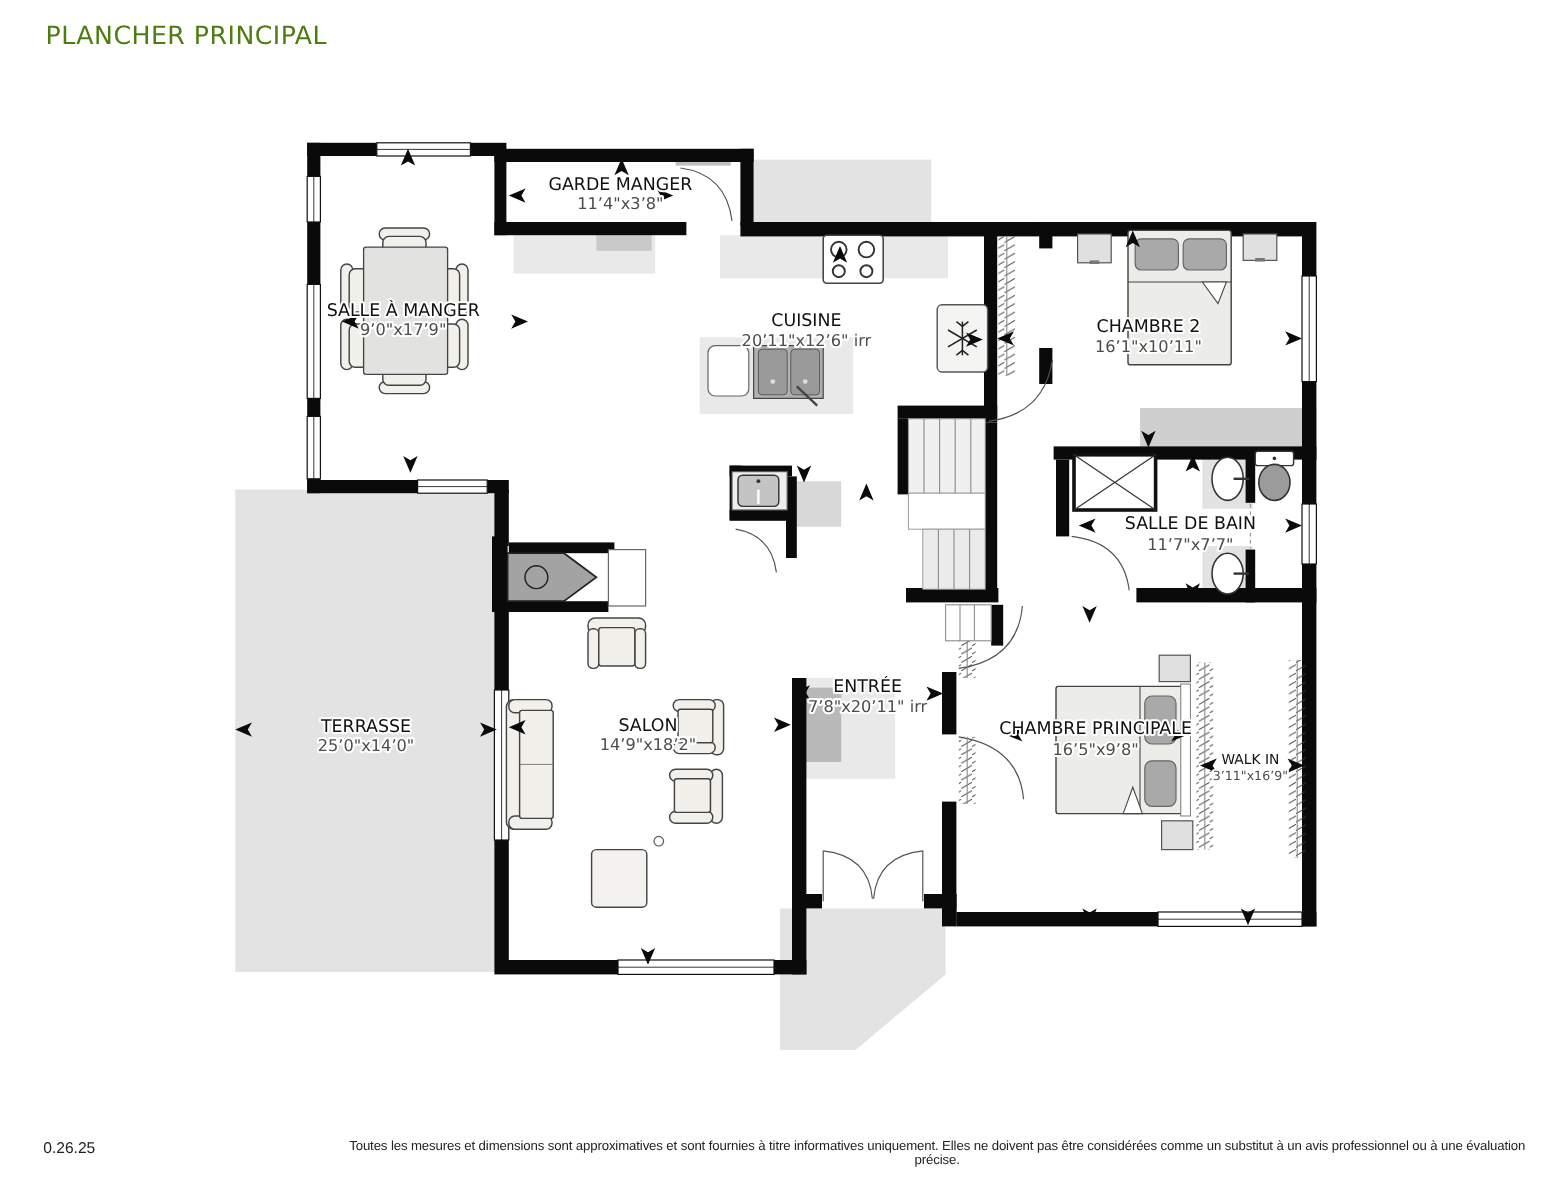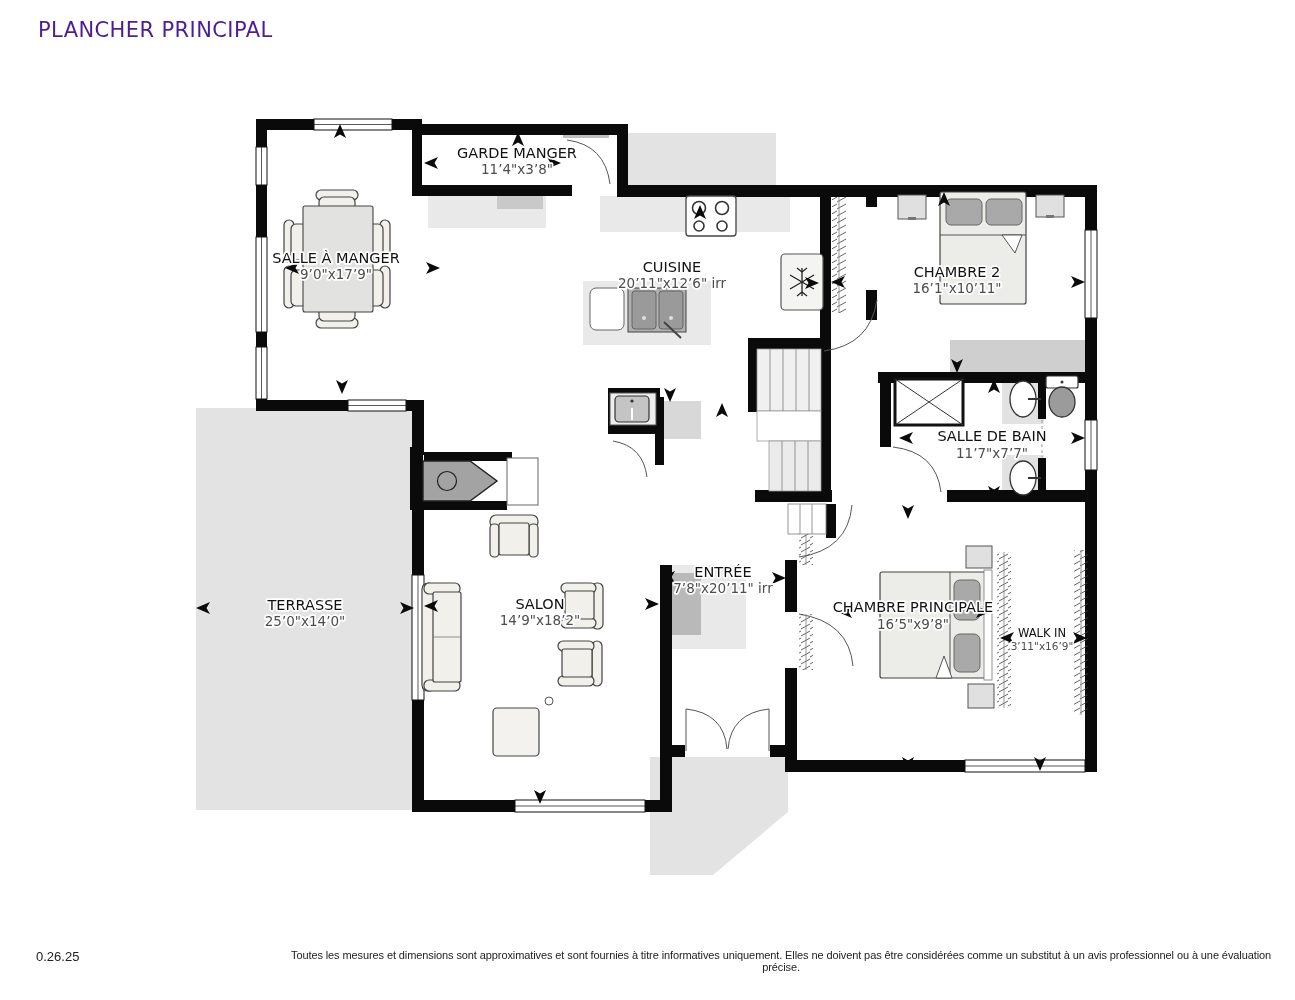--- a/index.html
+++ b/index.html
@@ -1,17 +1,17 @@
 <!DOCTYPE html>
 <html><head>
 <meta charset="utf-8">
 <style>
   html,body{margin:0;padding:0;background:#fff;}
   body{width:1295px;height:1000px;position:relative;font-family:"DejaVu Sans",sans-serif;overflow:hidden;}
-  .title{position:absolute;left:38px;top:18px;font-size:21px;color:#4c1d95;letter-spacing:.4px;}
+  .title{position:absolute;left:38px;top:18px;font-size:21px;color:#4d7c0f;letter-spacing:.4px;}
   .footer-version{position:absolute;left:36px;top:949px;font-size:13px;color:#222;font-family:"Liberation Sans",sans-serif;}
   .footer-disclaimer{position:absolute;left:275px;right:8px;top:949px;font-size:11px;color:#222;text-align:center;font-family:"Liberation Sans",sans-serif;letter-spacing:-0.1px;}
   svg{position:absolute;left:0;top:0;}
   svg text{font-family:"DejaVu Sans",sans-serif;}
   .rname{font-size:14.5px;fill:#111;text-anchor:middle;paint-order:stroke;stroke:#fff;stroke-width:3.5px;stroke-linejoin:round;}
   .rdim{font-size:13.5px;fill:#4d4d4d;text-anchor:middle;paint-order:stroke;stroke:#fff;stroke-width:3.5px;stroke-linejoin:round;}
   .rname-sm{font-size:11.5px;fill:#111;text-anchor:middle;paint-order:stroke;stroke:#fff;stroke-width:3px;stroke-linejoin:round;}
   .rdim-sm{font-size:10.5px;fill:#4d4d4d;text-anchor:middle;paint-order:stroke;stroke:#fff;stroke-width:3px;stroke-linejoin:round;}
   .wall{fill:#0a0a0a;}
   .win{fill:#fff;stroke:#111;stroke-width:1;}

